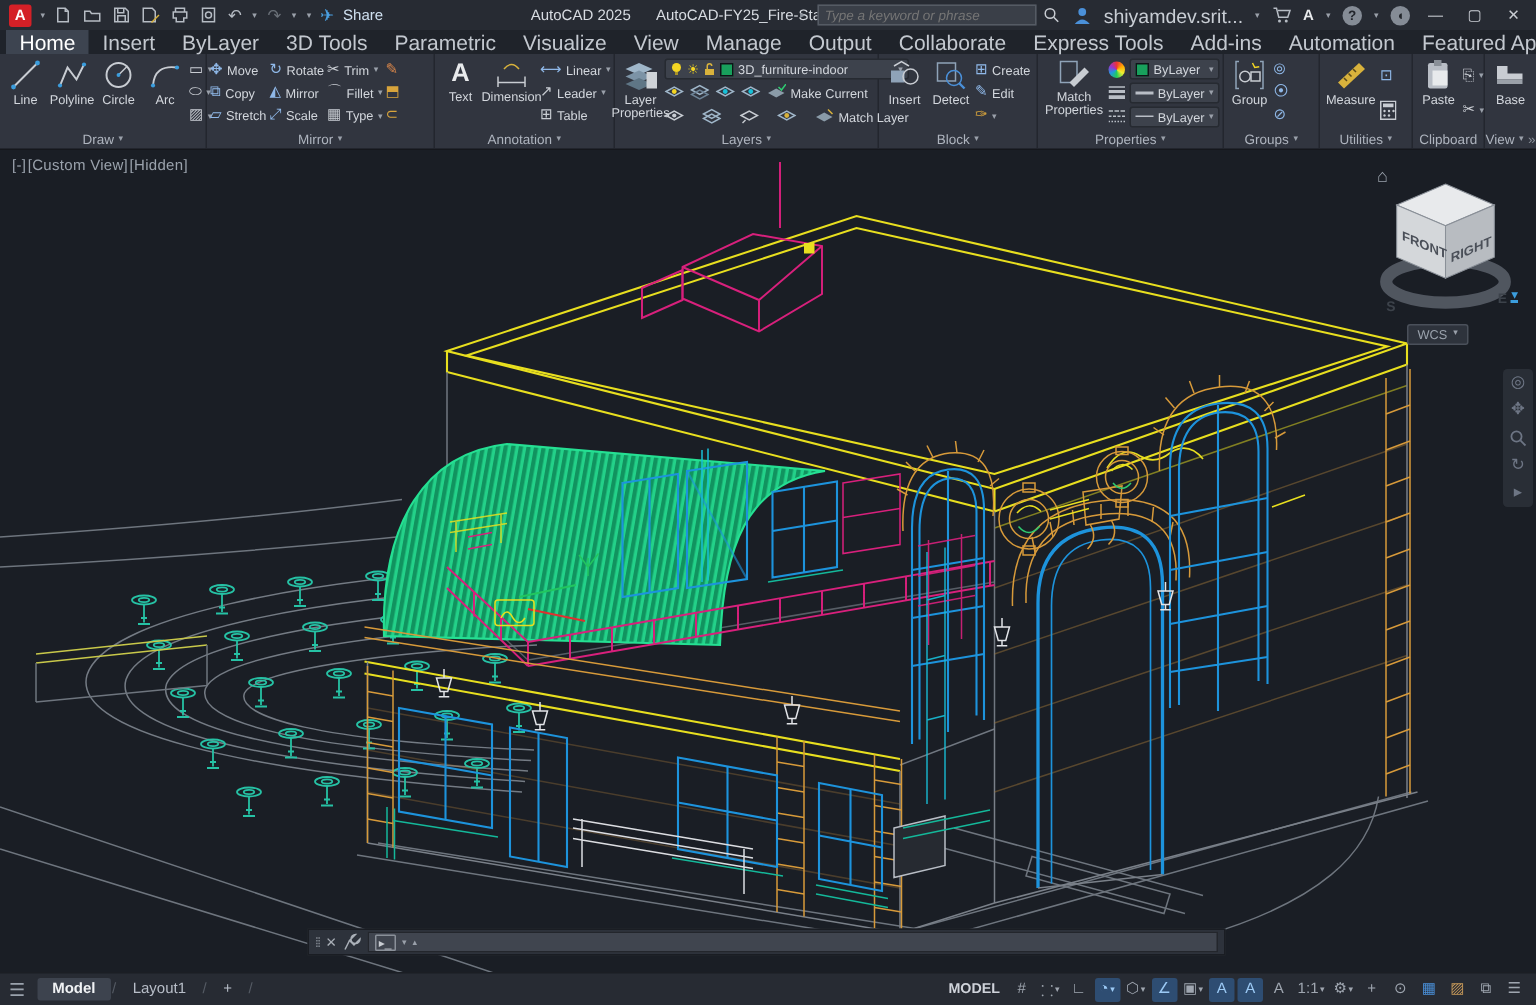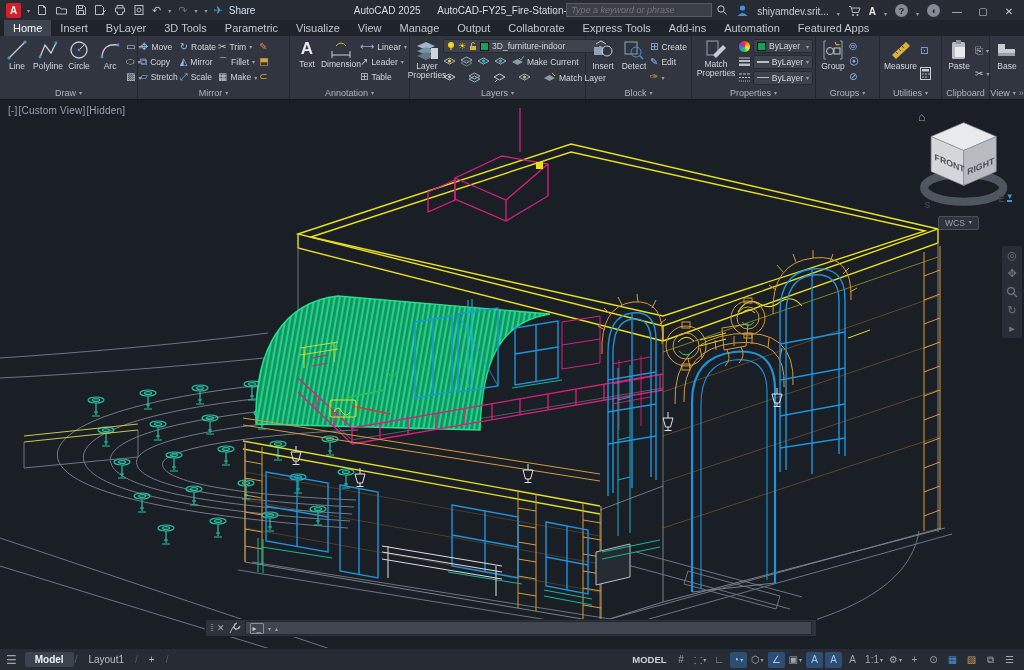--- a/index.html
+++ b/index.html
@@ -8,29 +8,29 @@
   
   .titlebar{height:20px;background:#272b33;display:flex;align-items:center;padding:0 6px;position:relative}
   .tb-left{display:flex;align-items:center;gap:6px}
   .logo{width:15px;height:15px;background:#d42027;border-radius:2px;color:#fff;font-weight:bold;
     font-size:10px;display:flex;align-items:center;justify-content:center}
   .qat{display:flex;align-items:center;gap:7px;color:#b6bcc4}
   .qat svg{display:block}
   .car{font-size:6px;color:#9aa0aa}
   .tb-title{position:absolute;left:0;right:0;text-align:center;font-size:10px;color:#d8dce2;pointer-events:none}
   .tb-title span{margin:0 7px}
-  .tb-right{margin-left:auto;display:flex;align-items:flex-end;gap:8px;z-index:2}
+  .tb-right{margin-left:auto;display:flex;align-items:center;gap:8px;z-index:2}
   .search{display:flex;align-items:center;gap:4px}
   .search input{width:146px;height:14px;background:#3a3f48;border:1px solid #555b64;color:#9aa0aa;
     font-style:italic;font-size:9px;padding:0 4px;font-family:"Liberation Sans",sans-serif}
   .circ{width:13px;height:13px;border-radius:50%;background:#858c96;color:#23262c;font-size:9px;
     display:flex;align-items:center;justify-content:center;font-weight:bold}
   .winbtn{color:#c8ccd2;font-size:10px;width:18px;text-align:center}
   
-  .ribbontabs{height:16px;background:#1f232a;display:flex;align-items:stretch;padding-left:4px;font-size:11px}
+  .ribbontabs{height:16px;background:#1f232a;display:flex;align-items:stretch;padding-left:4px;font-size:14px}
   .rtab{padding:1px 9px;display:flex;align-items:center;color:#c3c8cf;cursor:default;white-space:nowrap}
   .rtab.active{background:#3d4450;color:#fff}
   
   .ribbon{height:64px;background:#31353f;display:flex;border-bottom:1px solid #15171c}
   .panel{border-right:1px solid #23262e;display:flex;flex-direction:column;flex:0 0 auto}
   .pbody{flex:1;display:flex;align-items:stretch;padding:2px 2px 0 2px;gap:1px}
   .plabel{height:13px;display:flex;align-items:center;justify-content:center;gap:3px;color:#aeb4be;font-size:9px}
   .bigbtn{display:flex;flex-direction:column;align-items:center;justify-content:flex-start;
     padding:1px 2px;gap:1px;min-width:30px;color:#d3d7dd;font-size:8.5px;text-align:center;line-height:1.05}
   .bigbtn .bl{white-space:pre-line}
@@ -130,21 +130,21 @@
       <input type="text" placeholder="Type a keyword or phrase" style="">
       <svg width="12" height="12" viewBox="0 0 12 12">
           <circle cx="5" cy="5" r="3.2" fill="none" stroke="#c8ccd2"></circle>
           <path d="M7.5,7.5 L10.5,10.5" stroke="#c8ccd2"></path>
         </svg>
     </div>
     <svg width="13" height="13" viewBox="0 0 13 13">
         <circle cx="6.5" cy="4" r="2.6" fill="#4a90d9"></circle>
         <path d="M1.5,12 q5,-6 10,0 z" fill="#4a90d9"></path>
       </svg>
-    <span style="font-size:10px">shiyamdev.srit...</span>
+    <span style="font-size:13px">shiyamdev.srit...</span>
     <span class="car">▾</span>
     <svg width="13" height="12" viewBox="0 0 13 12">
         <path d="M1,1.5 h2 l1.5,6 h6 l1.5,-4.5 h-8" fill="none" stroke="#b6bcc4"></path>
         <circle cx="5" cy="10" r="1" fill="#b6bcc4"></circle>
         <circle cx="9.5" cy="10" r="1" fill="#b6bcc4"></circle>
       </svg>
     <span style="color:#e8eaec;font-weight:bold">A</span>
     <span class="car">▾</span>
     <div class="circ">?</div>
     <span class="car">▾</span>
@@ -265,21 +265,21 @@
             <span>Trim</span>
             <span class="car">▾</span>
           </span>
         <span class="smbtn">
             <span class="mini">⌒</span>
             <span>Fillet</span>
             <span class="car">▾</span>
           </span>
         <span class="smbtn">
             <span class="mini">▦</span>
-            <span>Make</span>
+            <span>Type</span>
             <span class="car">▾</span>
           </span>
       </div>
       <div class="scol">
         <span class="smbtn">
             <span class="mini" style="color:#d8864a">✎</span>
           </span>
         <span class="smbtn">
             <span class="mini" style="color:#d8a43c">⬒</span>
           </span>

